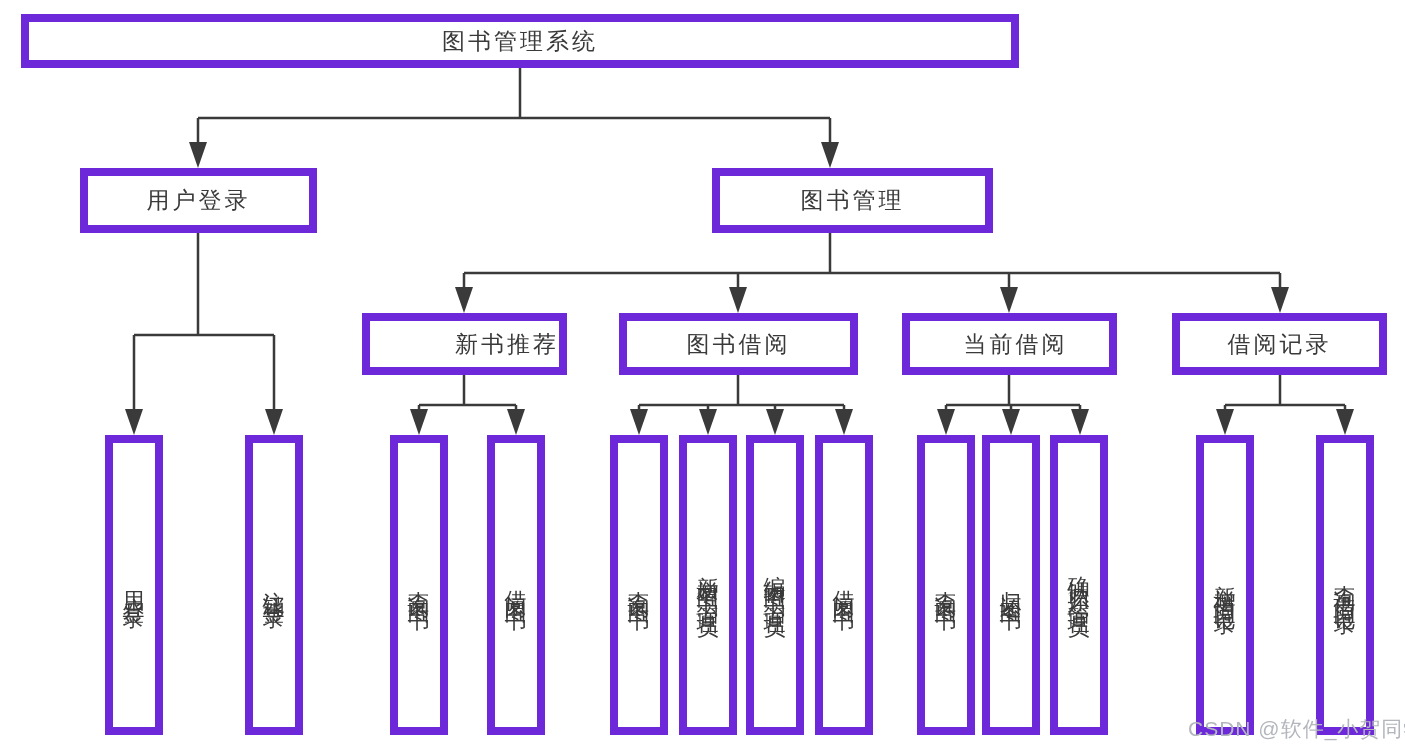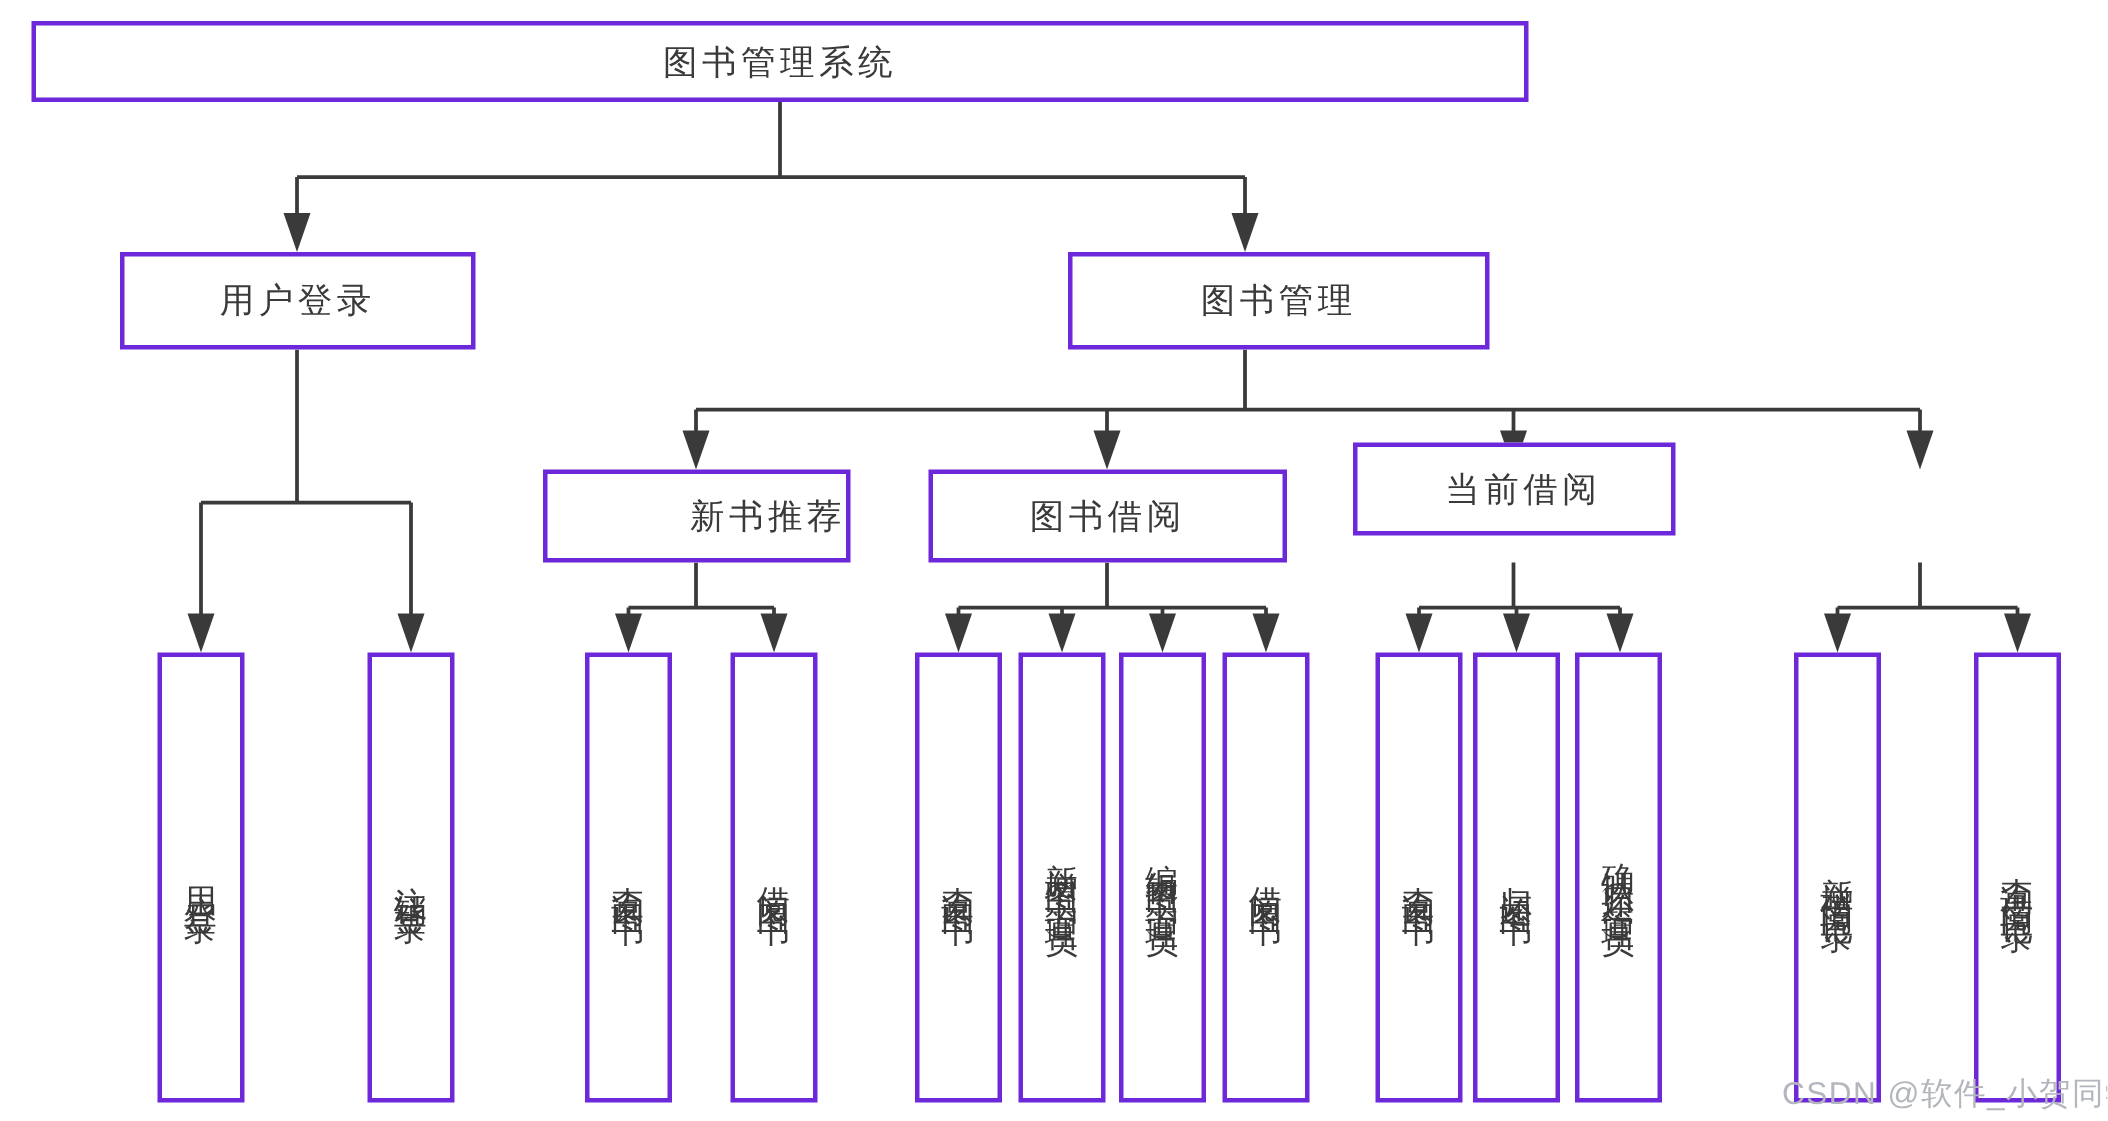--- a/index.html
+++ b/index.html
@@ -9,21 +9,21 @@
     height: 747px;
     background: #ffffff;
     font-family: "Liberation Sans", "DejaVu Sans", sans-serif;
     color: #3a3a3a;
     overflow: hidden;
   }
   #wires { position: absolute; left: 0; top: 0; }
   .box {
     position: absolute;
     box-sizing: border-box;
-    border: 3px solid #6d28d9;
+    border: 8px solid #6d28d9;
     background: #ffffff;
     display: flex;
     align-items: center;
     justify-content: center;
     font-size: 23px;
     letter-spacing: 3px;
     color: #3a3a3a;
     text-align: center;
     white-space: nowrap;
   }
@@ -34,21 +34,21 @@
     font-size: 22px;
     letter-spacing: 6px;
     line-height: 1.05;
   }
   
   .root   { left: 21px;   top: 14px;  width: 998px; height: 54px; }
   .lvl2-a { left: 80px;   top: 168px; width: 237px; height: 65px; }
   .lvl2-b { left: 712px;  top: 168px; width: 281px; height: 65px; }
   .lvl3-a { left: 362px;  top: 313px; width: 205px; height: 62px; justify-content: flex-end; }
   .lvl3-b { left: 619px;  top: 313px; width: 239px; height: 62px; justify-content: center; }
-  .lvl3-c { left: 902px;  top: 295px; width: 215px; height: 62px; padding-left: 12px; }
+  .lvl3-c { left: 902px;  top: 313px; width: 215px; height: 62px; padding-left: 12px; }
   .lvl3-d { left: 1172px; top: 313px; width: 215px; height: 62px; }
   .leaf   { top: 435px; width: 58px; height: 300px; }
   .l1  { left: 105px; }  .l2  { left: 245px; }
   .l3  { left: 390px; }  .l4  { left: 487px; }
   .l5  { left: 610px; }  .l6  { left: 679px; }
   .l7  { left: 746px; }  .l8  { left: 815px; }
   .l9  { left: 917px; }  .l10 { left: 982px; }
   .l11 { left: 1050px; }
   .l12 { left: 1196px; } .l13 { left: 1316px; }
   #watermark {
@@ -116,20 +116,23 @@
 
   <div class="box lvl3-a">
     <span>新书推荐</span>
   </div>
   <div class="box lvl3-b">
     <span>图书借阅</span>
   </div>
   <div class="box lvl3-c">
     <span>当前借阅</span>
   </div>
+  <div class="box lvl3-d">
+    <span>借阅记录</span>
+  </div>
 
   <div class="box vbox leaf l1">
     <span class="vtext">用户登录</span>
   </div>
   <div class="box vbox leaf l2">
     <span class="vtext">注销登录</span>
   </div>
 
   <div class="box vbox leaf l3">
     <span class="vtext">查询图书</span>

